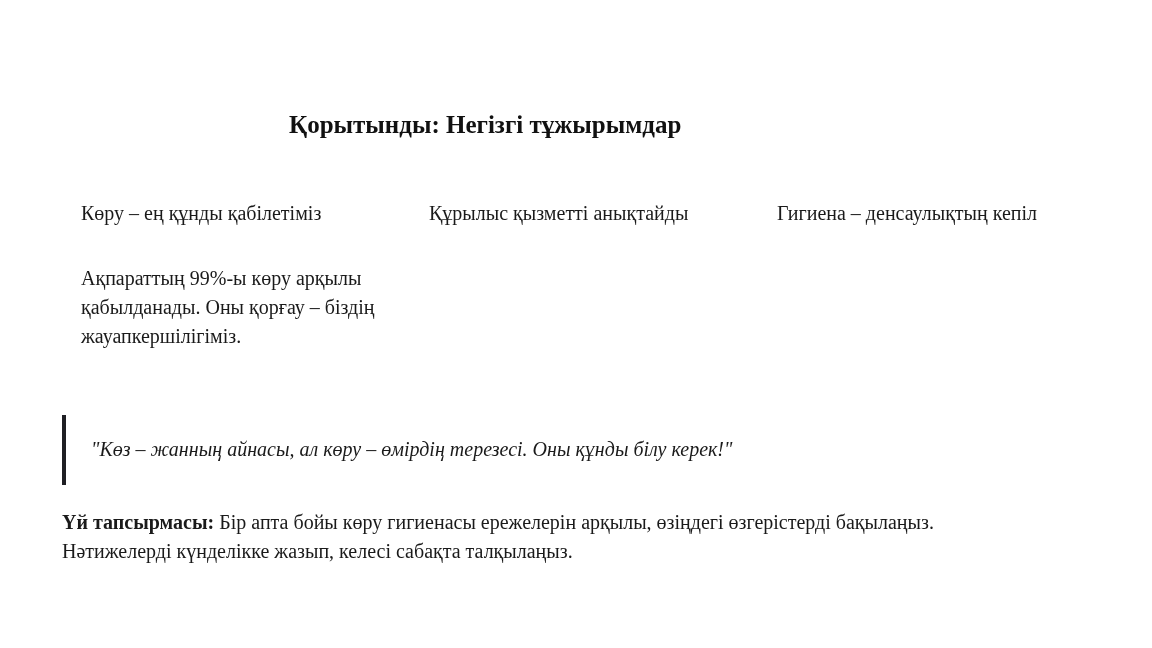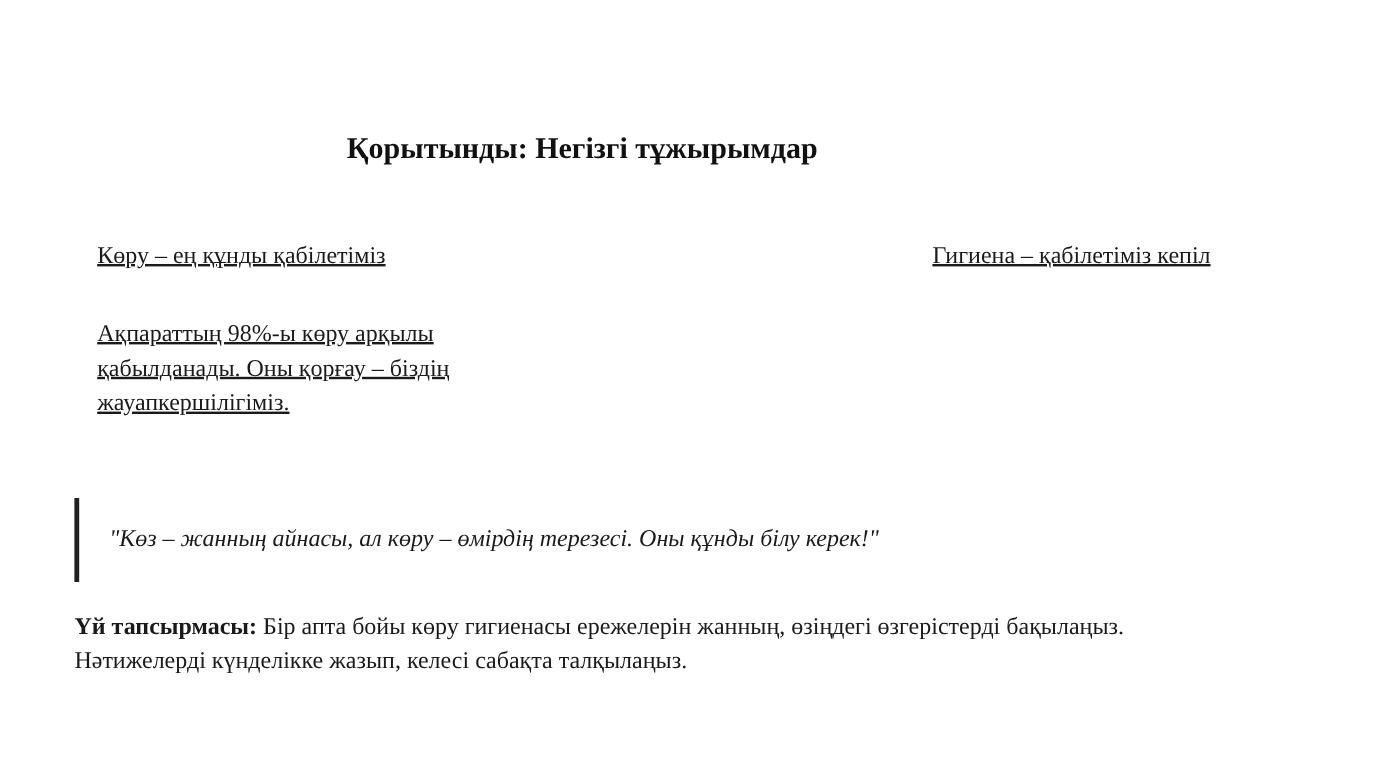--- a/index.html
+++ b/index.html
@@ -23,21 +23,20 @@
       font-weight: bold;
       color: #111111;
       white-space: nowrap;
       letter-spacing: 0px;
       text-align: center;
     }
     .col {
       position: absolute;
       top: 199px;
       width: 320px;
-      text-decoration: underline;
     }
     .col-1 { left: 81px; }
     .col-2 { left: 429px; }
     .col-3 { left: 777px; }
     .col-heading {
       font-size: 20px;
       line-height: 28px;
       color: #1a1a1a;
       height: 56px;
       margin-bottom: 9px;
@@ -78,28 +77,29 @@
       text-align: center;
     }
   </style>
 </head>
 <body>
 
 <h1 class="title">Қорытынды: Негізгі тұжырымдар</h1>
 
 <div class="col col-1">
   <div class="col-heading">Көру – ең құнды қабілетіміз</div>
-  <div class="col-body">Ақпараттың 98%-ы көру арқылы қабылданады. Оны қорғау – біздің жауапкершілігіміз.</div>
+  <div class="col-body">Ақпараттың 99%-ы көру арқылы қабылданады. Оны қорғау – біздің жауапкершілігіміз.</div>
 </div>
 
 <div class="col col-2">
+  <div class="col-heading">Құрылыс қызметті анықтайды</div>
 </div>
 
 <div class="col col-3">
-  <div class="col-heading">Гигиена – қабілетіміз кепіл</div>
+  <div class="col-heading">Гигиена – денсаулықтың кепіл</div>
 </div>
 
 <div class="quote-bar"></div>
 <div class="quote-text">"Көз – жанның айнасы, ал көру – өмірдің терезесі. Оны құнды білу керек!"</div>
 
 <div class="homework">
-  <span class="homework-label">Үй тапсырмасы:</span><span> Бір апта бойы көру гигиенасы ережелерін жанның, өзіңдегі өзгерістерді бақылаңыз. Нәтижелерді күнделікке жазып, келесі сабақта талқылаңыз.</span>
+  <span class="homework-label">Үй тапсырмасы:</span><span> Бір апта бойы көру гигиенасы ережелерін арқылы, өзіңдегі өзгерістерді бақылаңыз. Нәтижелерді күнделікке жазып, келесі сабақта талқылаңыз.</span>
 </div>
 
 </body></html>

